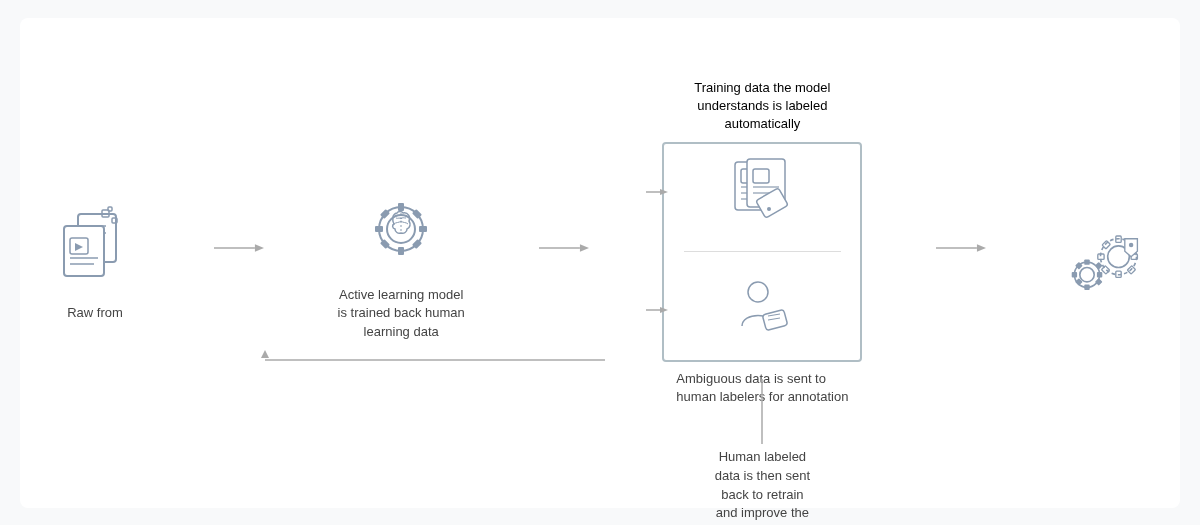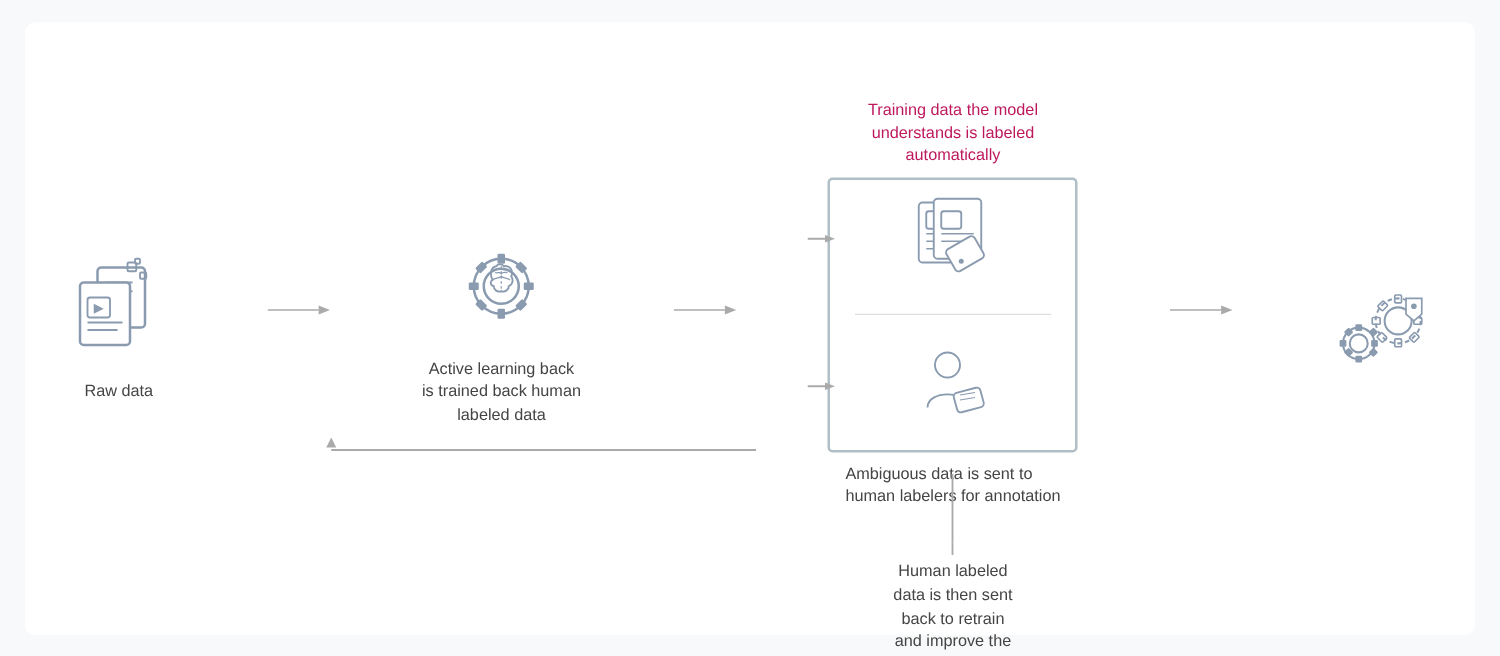--- a/index.html
+++ b/index.html
@@ -58,21 +58,21 @@
     }
     
     .middle-section {
       display: flex;
       flex-direction: column;
       align-items: center;
       position: relative;
     }
     .box-label-top {
       font-size: 13px;
-      color: #be185d;
+      color: #000000;
       text-align: center;
       max-width: 200px;
       margin-bottom: 8px;
       line-height: 1.4;
     }
     .rect-box {
       width: 200px;
       height: 220px;
       border: 2px solid #b0bec5;
       border-radius: 4px;
@@ -124,21 +124,21 @@
 
         <polygon points="25,41 25,49 33,45" fill="#8a9bb0"></polygon>
         <line x1="20" y1="56" x2="48" y2="56" stroke="#8a9bb0" stroke-width="1.5"></line>
         <line x1="20" y1="62" x2="44" y2="62" stroke="#8a9bb0" stroke-width="1.5"></line>
 
         <rect x="52" y="8" width="7" height="7" rx="1" stroke="#8a9bb0" stroke-width="1.5" fill="none"></rect>
         <rect x="62" y="16" width="5" height="5" rx="1" stroke="#8a9bb0" stroke-width="1.5" fill="none"></rect>
         <rect x="58" y="5" width="4" height="4" rx="1" stroke="#8a9bb0" stroke-width="1.5" fill="none"></rect>
       </svg>
     </div>
-    <div class="step-label">Raw data</div>
+    <div class="step-label">Raw from</div>
   </div>
 
   <div class="arrow">
     <svg width="55" height="20" viewBox="0 0 55 20">
       <line x1="0" y1="10" x2="45" y2="10" stroke="#aaa" stroke-width="1.5"></line>
       <polygon points="45,6 55,10 45,14" fill="#aaa"></polygon>
     </svg>
   </div>
 
   <div class="step">
@@ -158,23 +158,23 @@
         <rect x="26" y="56" width="6" height="8" rx="1" fill="#8a9bb0" transform="rotate(-45 29 60)"></rect>
         <rect x="58" y="56" width="6" height="8" rx="1" fill="#8a9bb0" transform="rotate(45 61 60)"></rect>
 
         <path d="M38 40 C36 36 36 30 41 29 C42 27 46 27 47 29 C52 28 55 33 53 37 C55 40 54 44 51 45 C51 48 48 50 45 49 C42 50 39 48 39 45 C36 44 36 41 38 40Z" stroke="#8a9bb0" stroke-width="1.5" fill="none"></path>
         <path d="M45 29 L45 49" stroke="#8a9bb0" stroke-width="1" stroke-dasharray="2,2"></path>
         <path d="M38 40 C40 38 43 39 45 37 C47 39 50 38 52 40" stroke="#8a9bb0" stroke-width="1"></path>
         <path d="M40 34 C42 35 44 33 45 35 C46 33 48 34 50 34" stroke="#8a9bb0" stroke-width="1"></path>
       </svg>
     </div>
     <div class="step-label">
-      <span>Active learning back</span><br>
+      <span>Active learning model</span><br>
       <span>is trained back human</span><br>
-      <span>labeled data</span>
+      <span>learning data</span>
     </div>
   </div>
 
   <div class="arrow">
     <svg width="55" height="20" viewBox="0 0 55 20">
       <line x1="0" y1="10" x2="45" y2="10" stroke="#aaa" stroke-width="1.5"></line>
       <polygon points="45,6 55,10 45,14" fill="#aaa"></polygon>
     </svg>
   </div>
 

